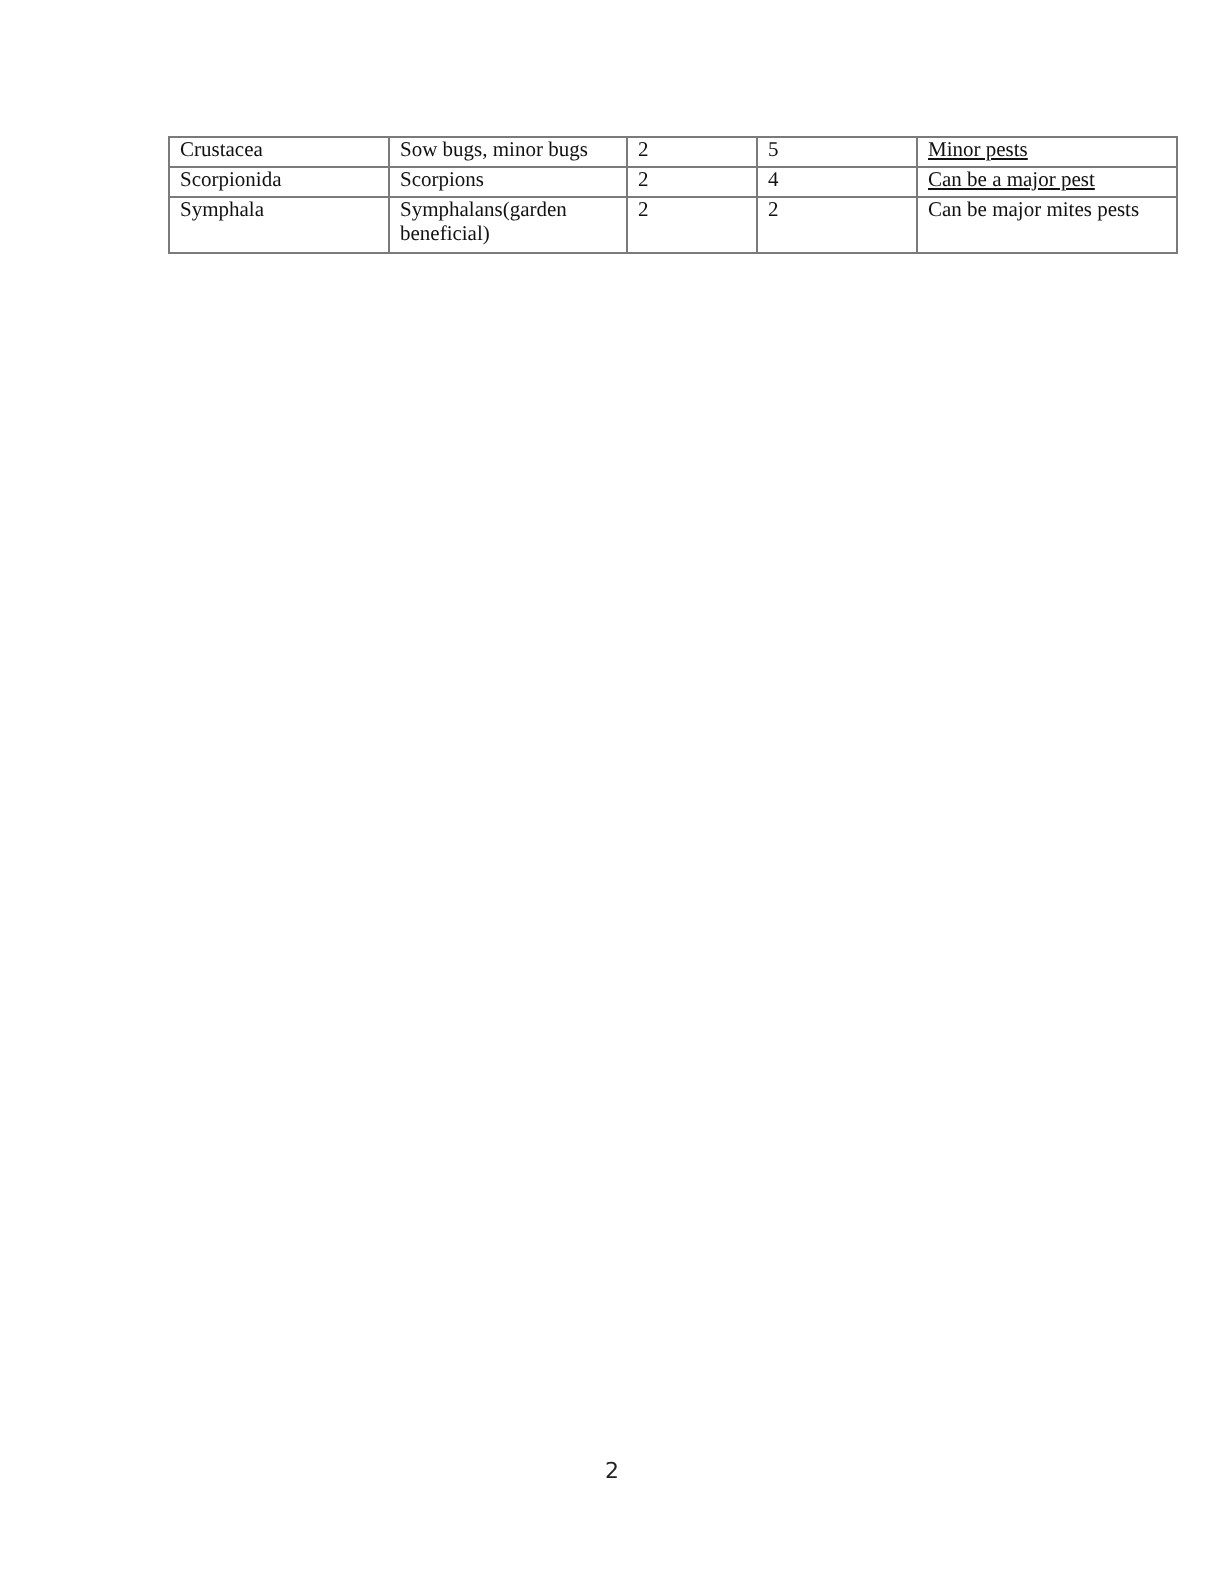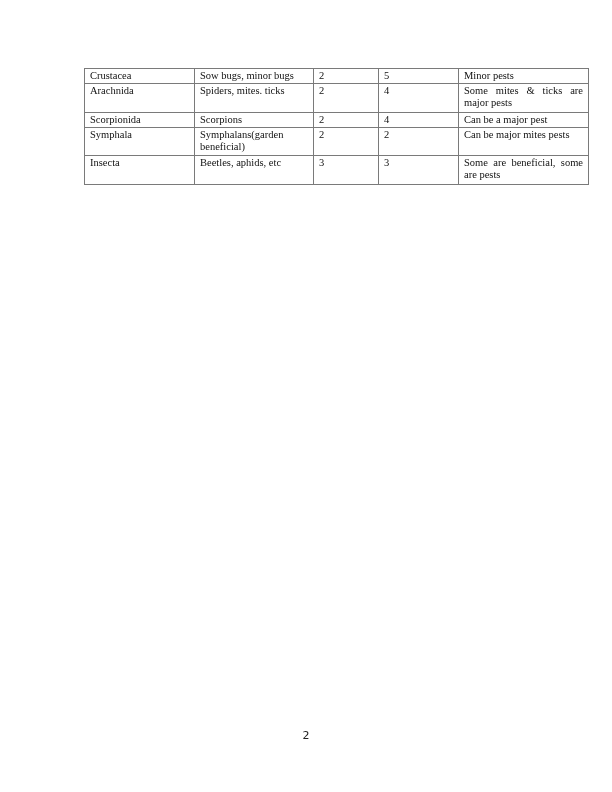--- a/index.html
+++ b/index.html
@@ -7,21 +7,21 @@
   .page { position:absolute; left:0; top:0; width:612px; height:792px; background:#fff; }
   table.data {
     position:absolute; left:84px; top:68px;
     border-collapse:collapse; table-layout:fixed;
     font-family:"Liberation Serif", serif; font-size:10.5px; line-height:12px; color:#111;
   }
   table.data td {
     border:1px solid #7a7a7a; vertical-align:top;
     padding:1px 5px 1px 5px; box-sizing:border-box;
   }
-  td.just { text-align:justify; text-align-last:left; }
+  td.just { text-align:justify; text-align-last:left;text-decoration:underline; }
   .c1 { width:110px; } .c2 { width:119px; } .c3 { width:65px; } .c4 { width:80px; } .c5 { width:130px; }
   .r1 td { height:14px; }
   .r2 td { height:28px; }
   .r3 td { height:28px; }
   .r4 td { height:29px; }
   .r5 td { height:13px; }
   .r6 td { height:28px;margin-left:27px; }
   .r7 td { height:29px; }
   .page-number {
     position:absolute; left:0; width:612px; top:729px; text-align:center;
@@ -41,45 +41,31 @@
         <col class="c5">
     </colgroup>
     <tbody>
       <tr class="r1">
         <td class="c1">Crustacea</td>
         <td class="c2">Sow bugs, minor bugs</td>
         <td class="c3">2</td>
         <td class="c4">5</td>
         <td class="c5 just">Minor pests</td>
       </tr>
-      <tr class="r4">
-        <td class="c1">Arachnida</td>
-        <td class="c2">Spiders, mites. ticks</td>
-        <td class="c3">2</td>
-        <td class="c4">4</td>
-        <td class="c5 just">Some mites &amp; ticks are major pests</td>
-      </tr>
       <tr class="r5">
         <td class="c1">Scorpionida</td>
         <td class="c2">Scorpions</td>
         <td class="c3">2</td>
         <td class="c4">4</td>
         <td class="c5 just">Can be a major pest</td>
       </tr>
       <tr class="r6">
         <td class="c1">Symphala</td>
         <td class="c2">Symphalans(garden beneficial)</td>
         <td class="c3">2</td>
         <td class="c4">2</td>
         <td class="c5">Can be major mites pests</td>
       </tr>
-      <tr class="r7">
-        <td class="c1">Insecta</td>
-        <td class="c2">Beetles, aphids, etc</td>
-        <td class="c3">3</td>
-        <td class="c4">3</td>
-        <td class="c5 just">Some are beneficial, some are pests</td>
-      </tr>
     </tbody>
   </table>
 
   <div class="page-number">2</div>
 </div>
 
 </body></html>

